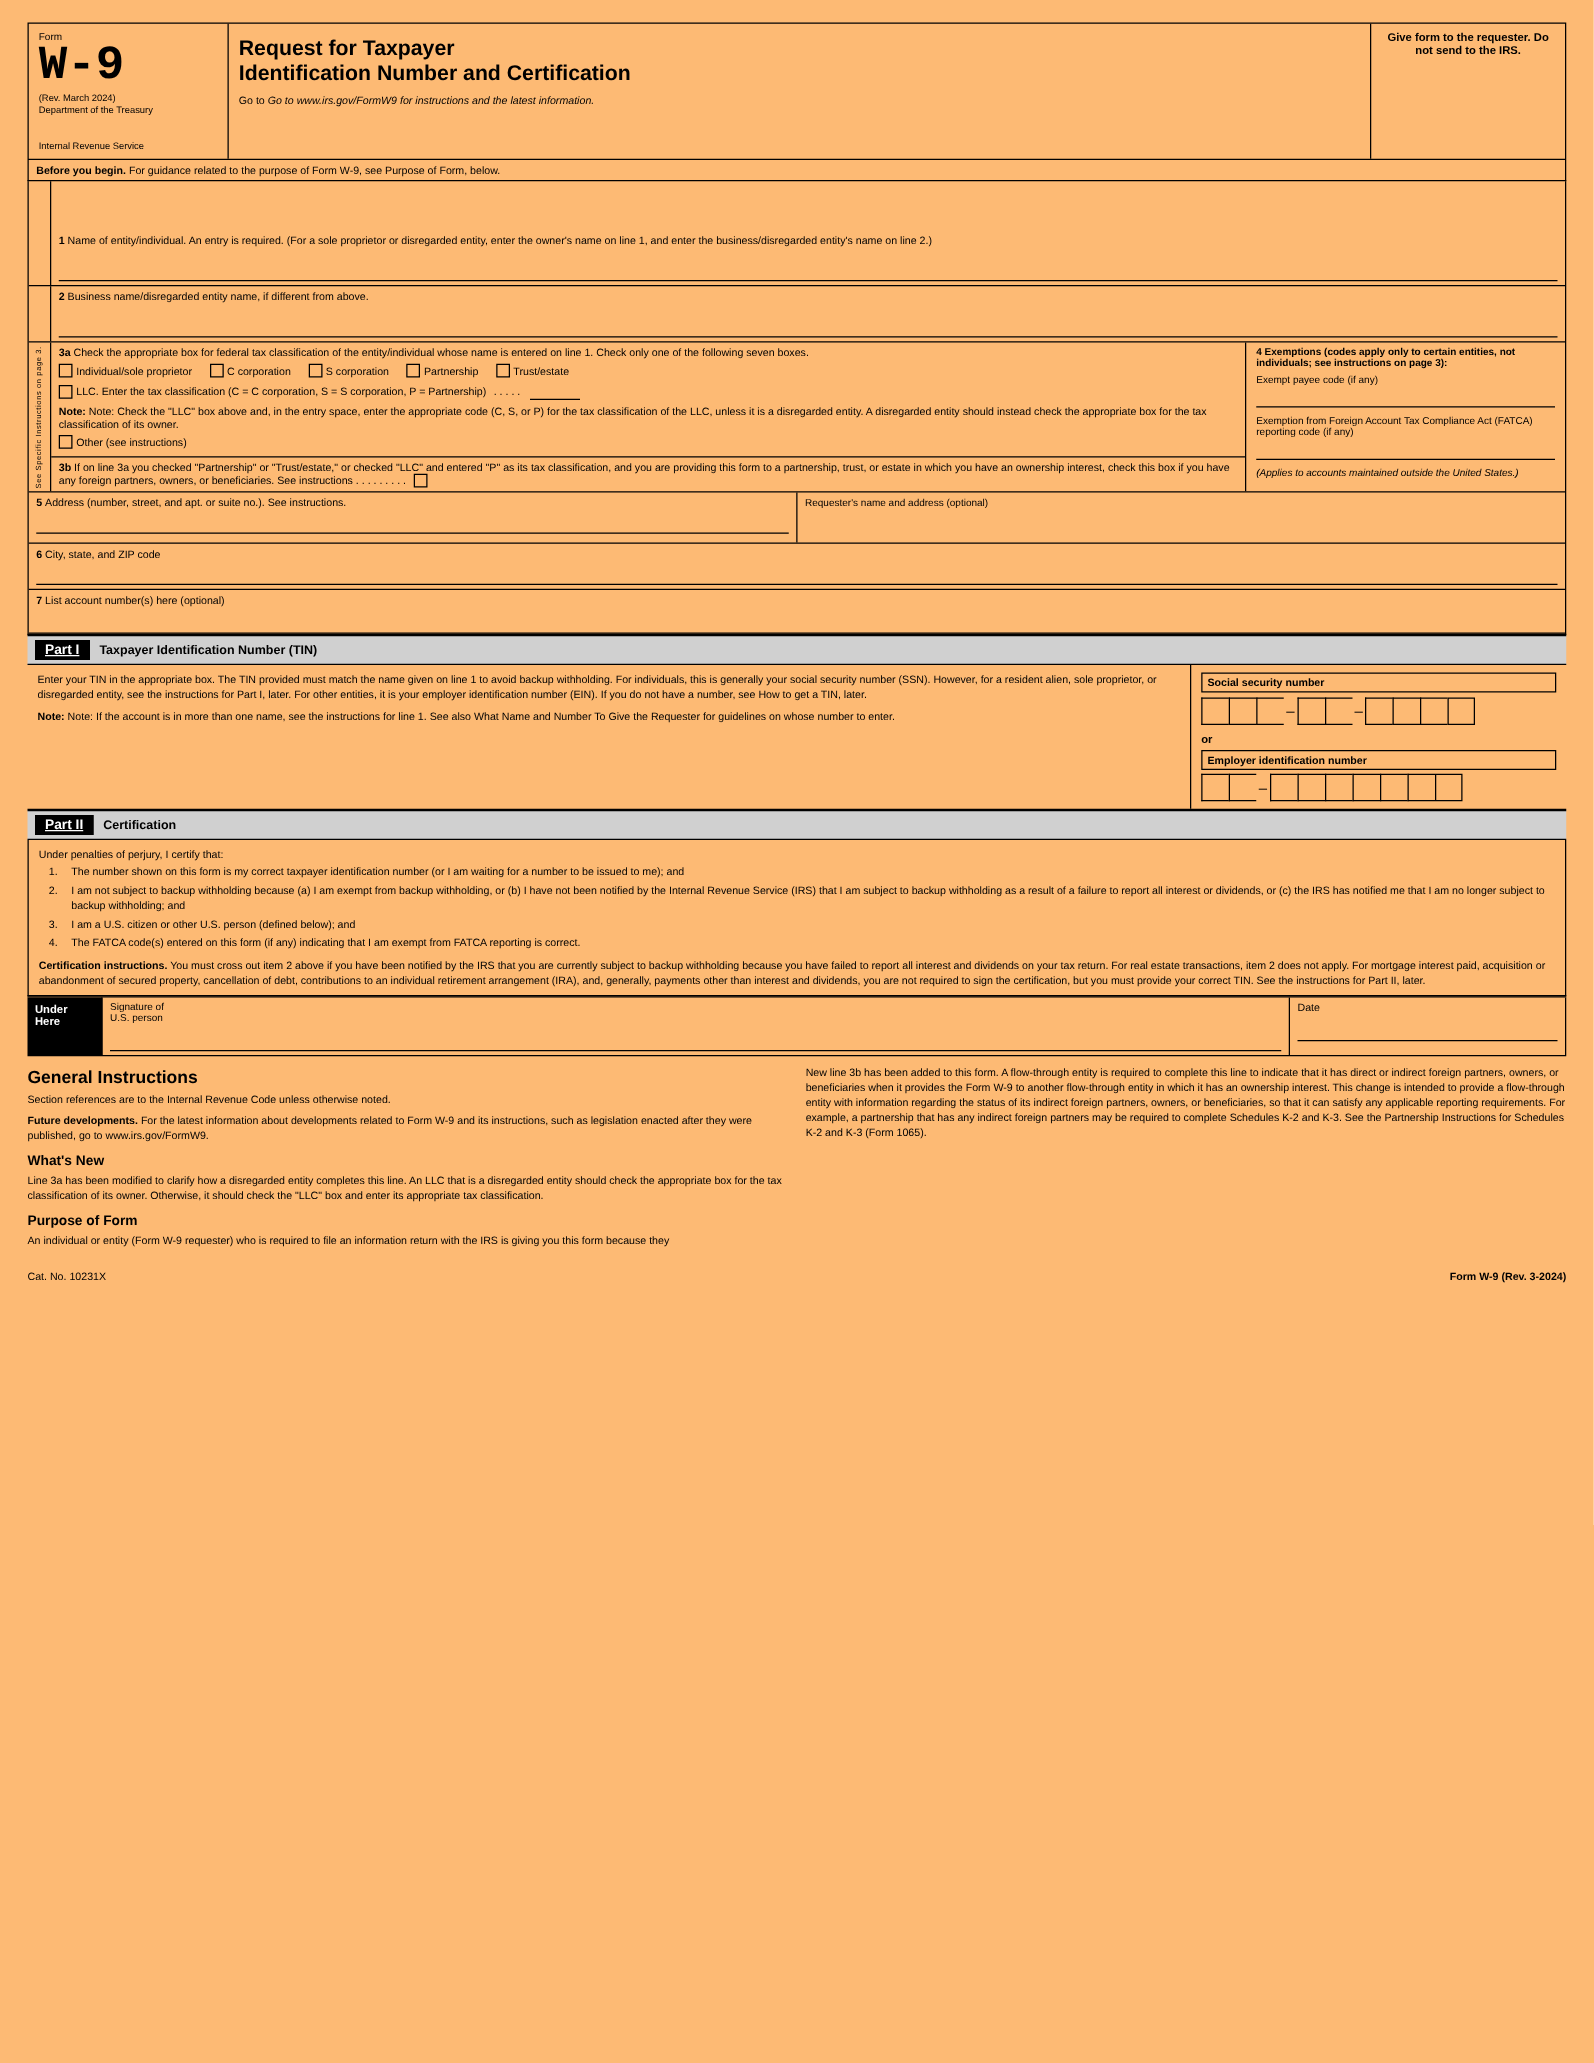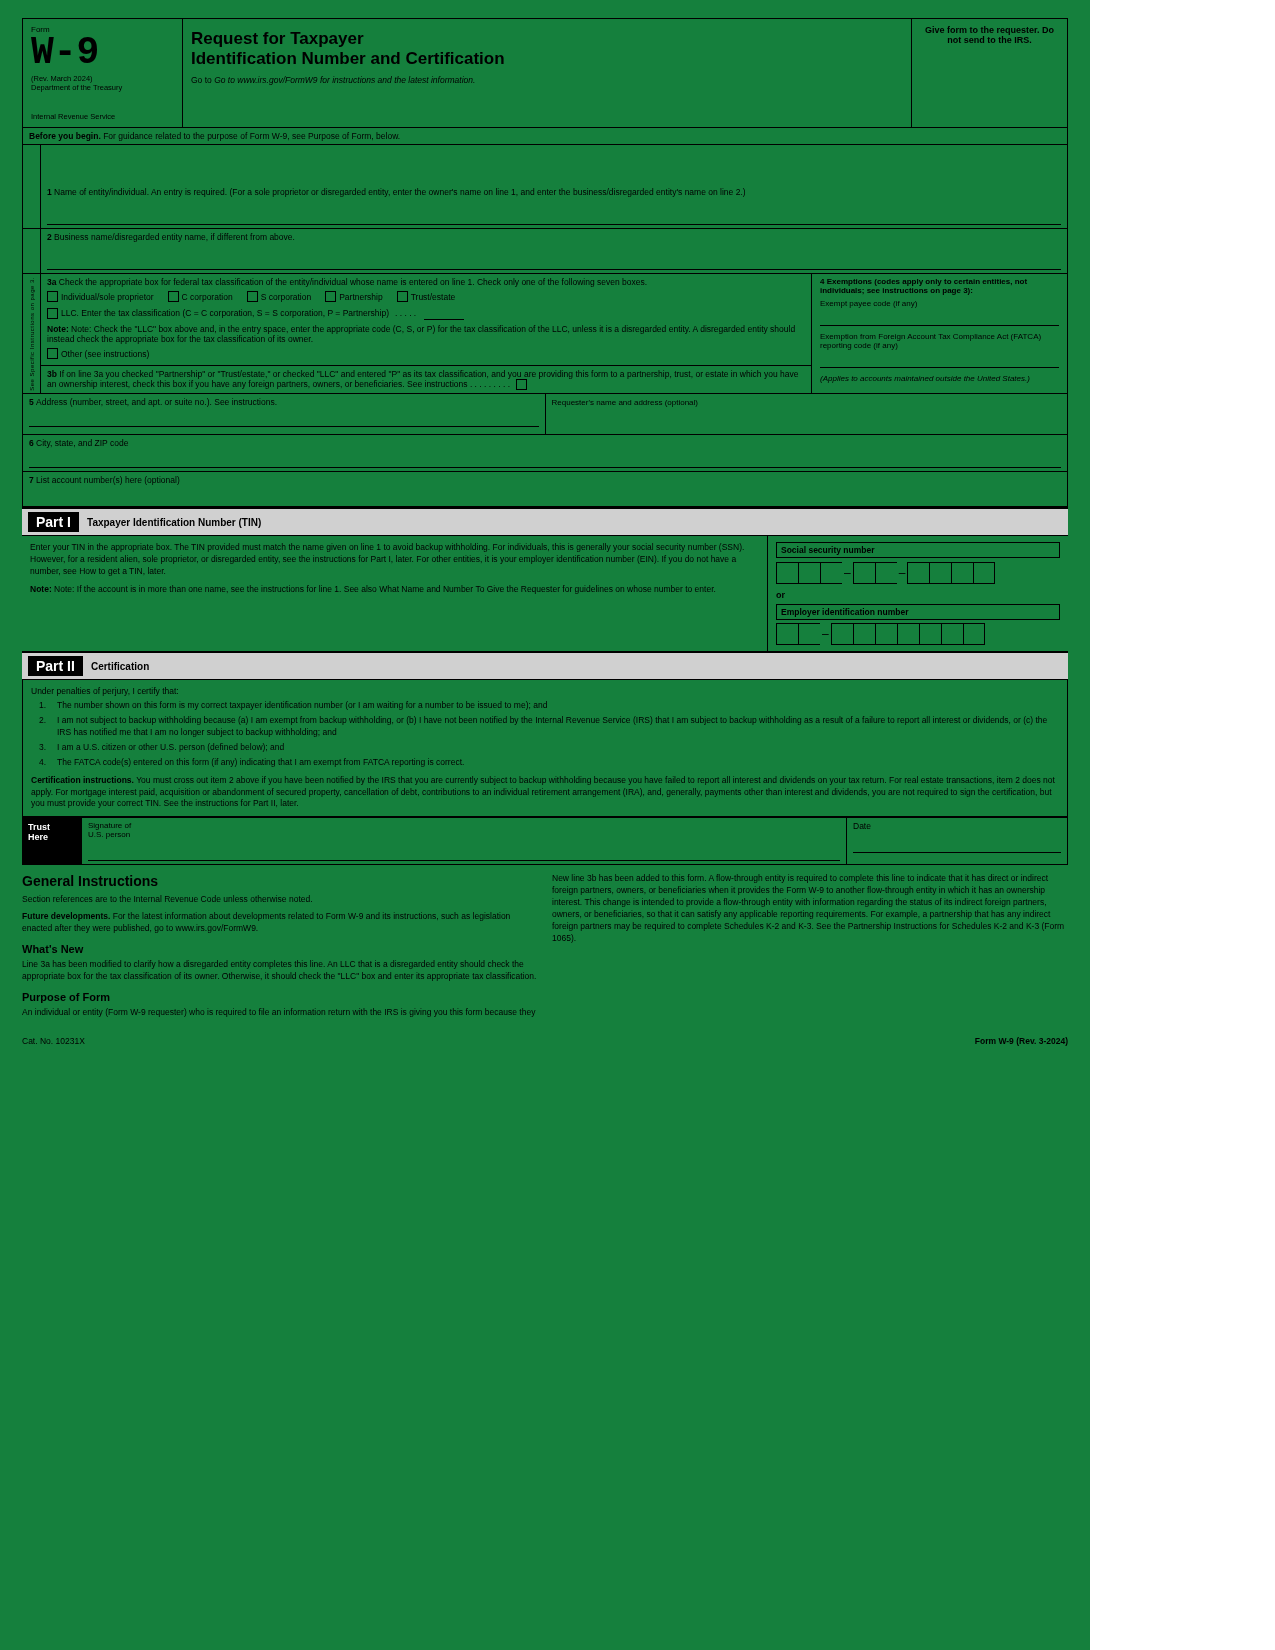--- a/index.html
+++ b/index.html
@@ -5,24 +5,24 @@
     * { margin: 0; padding: 0; box-sizing: border-box; }
     body {
       font-family: Arial, sans-serif;
       font-size: 8.5px;
       background: #fff;
       color: #000;
       width: 1275px;
       min-height: 1650px;
     }
     .page {
-      width: 1090px;
+      width: 1275px;
       min-height: 1650px;
       padding: 18px 22px;
-      background: #15803d;
+      background: #fdba74;
     }
     
     .header {
       display: flex;
       border: 1.5px solid #000;
       margin-bottom: 0;
     }
     .header-left {
       width: 160px;
       border-right: 1.5px solid #000;
@@ -80,22 +80,23 @@
       display: inline-block;
       flex-shrink: 0;
     }
     
     .part-header {
       background: #000;
       color: #fff;
       display: inline-block;
       padding: 2px 8px;
       font-weight: bold;
-      font-size: 14px;
+      font-size: 11px;
       margin-right: 8px;
+      text-decoration: underline;
     }
     .part-row {
       background: #d0d0d0;
       border-bottom: 1.5px solid #000;
       border-top: 1.5px solid #000;
       padding: 3px 6px;
       display: flex;
       align-items: center;
       font-size: 10px;
       font-weight: bold;
@@ -488,21 +489,21 @@
       <li data-num="4">The FATCA code(s) entered on this form (if any) indicating that I am exempt from FATCA reporting is correct.</li>
     </ol>
     <p style="font-size:8.5px; margin-top:6px; line-height:1.4;">
       <span class="bold">Certification instructions.</span>
       <span>You must cross out item 2 above if you have been notified by the IRS that you are currently subject to backup withholding because you have failed to report all interest and dividends on your tax return. For real estate transactions, item 2 does not apply. For mortgage interest paid, acquisition or abandonment of secured property, cancellation of debt, contributions to an individual retirement arrangement (IRA), and, generally, payments other than interest and dividends, you are not required to sign the certification, but you must provide your correct TIN. See the instructions for Part II, later.</span>
     </p>
   </div>
 
   <div class="sign-section">
     <div class="sign-label">
-      <span class="bold">Trust</span>
+      <span class="bold">Under</span>
       <span class="bold">Here</span>
     </div>
     <div class="sign-content">
       <div class="sign-left">
         <div style="font-size:8px;">
           <span>Signature of</span><br>
           <span>U.S. person</span>
         </div>
         <div style="border-bottom:1px solid #000; height:20px; margin-top:2px;"></div>
       </div>

